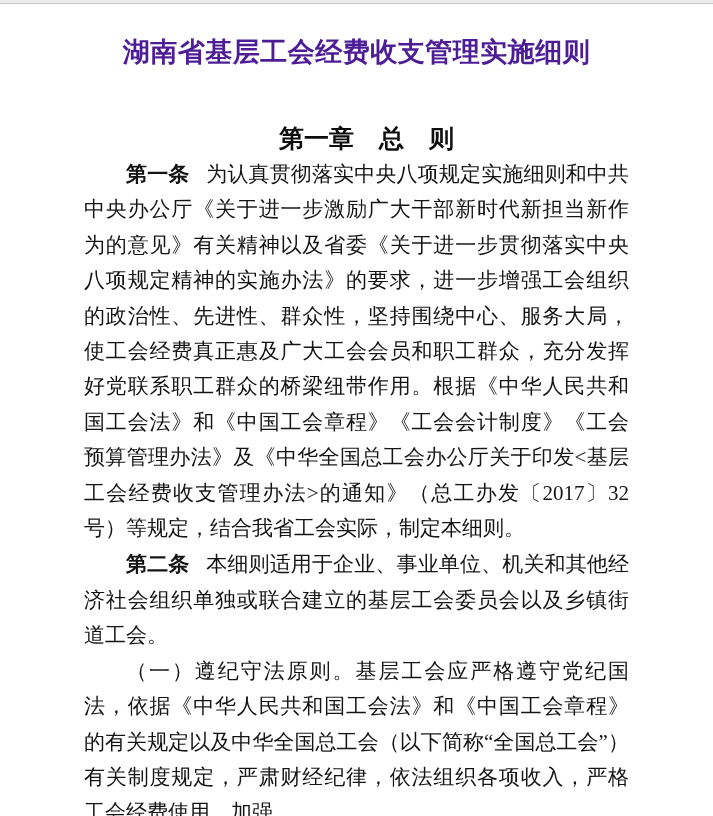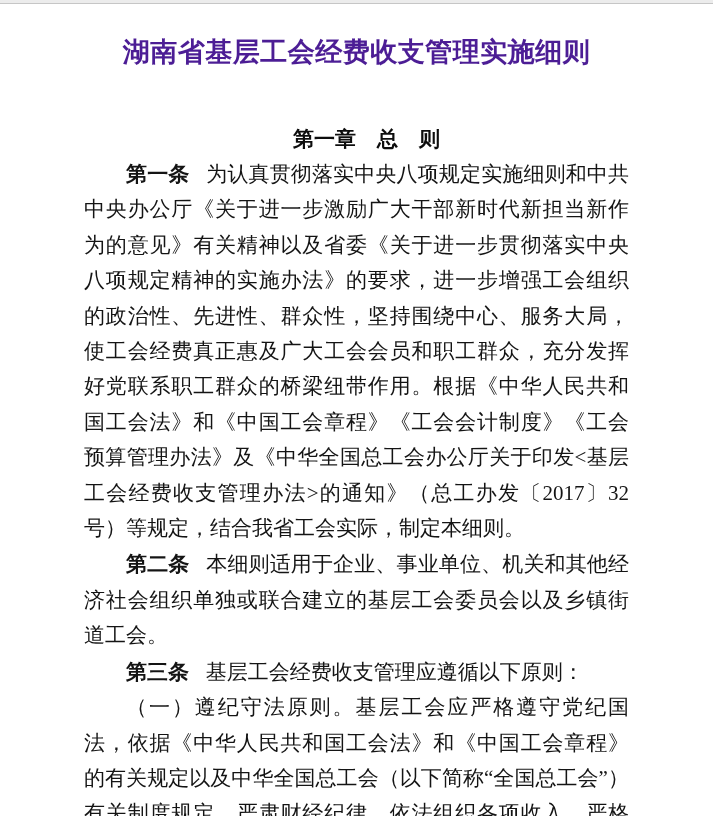--- a/index.html
+++ b/index.html
@@ -28,21 +28,21 @@
     font-size: 27px;
     line-height: 38px;
     font-weight: bold;
     color: #4c1d95;
     font-family: "Liberation Sans", sans-serif;
     letter-spacing: 0.5px;
   }
   .chapter {
     margin: 54px 0 0 0;
     text-align: center;
-    font-size: 21px;
+    font-size: 25px;
     line-height: 27px;
     font-weight: bold;
     color: #0d0d0d;
     font-family: "Liberation Sans", sans-serif;
     padding-left: 20px;
   }
   .doc-body {
     margin: 4px 84px 0 84px;
     font-size: 21px;
     line-height: 35.4px;
@@ -73,18 +73,17 @@
   <h1 class="doc-title">湖南省基层工会经费收支管理实施细则</h1>
 
   <h2 class="chapter">第一章　总　则</h2>
 
   <div class="doc-body">
 
     <p class="para"><span class="lead">第一条</span><span>为认真贯彻落实中央八项规定实施细则和中共中央办公厅《关于进一步激励广大干部新时代新担当新作为的意见》有关精神以及省委《关于进一步贯彻落实中央八项规定精神的实施办法》的要求，进一步增强工会组织的政治性、先进性、群众性，坚持围绕中心、服务大局，使工会经费真正惠及广大工会会员和职工群众，充分发挥好党联系职工群众的桥梁纽带作用。根据《中华人民共和国工会法》和《中国工会章程》《工会会计制度》《工会预算管理办法》及《中华全国总工会办公厅关于印发&lt;基层工会经费收支管理办法&gt;的通知》（总工办发〔2017〕32 号）等规定，结合我省工会实际，制定本细则。</span></p>
 
     <p class="para"><span class="lead">第二条</span><span>本细则适用于企业、事业单位、机关和其他经济社会组织单独或联合建立的基层工会委员会以及乡镇街道工会。</span></p>
 
-    <p class="para"><span class="lead">第三条</span><span>基层工会经费收支管理应遵循以下原则：</span></p>
 
     <p class="para"><span class="lead-plain">（一）</span><span>遵纪守法原则。基层工会应严格遵守党纪国法，依据《中华人民共和国工会法》和《中国工会章程》的有关规定以及中华全国总工会（以下简称“全国总工会”）有关制度规定，严肃财经纪律，依法组织各项收入，严格工会经费使用，加强</span></p>
 
   </div>
 </div>
 
 </body></html>

